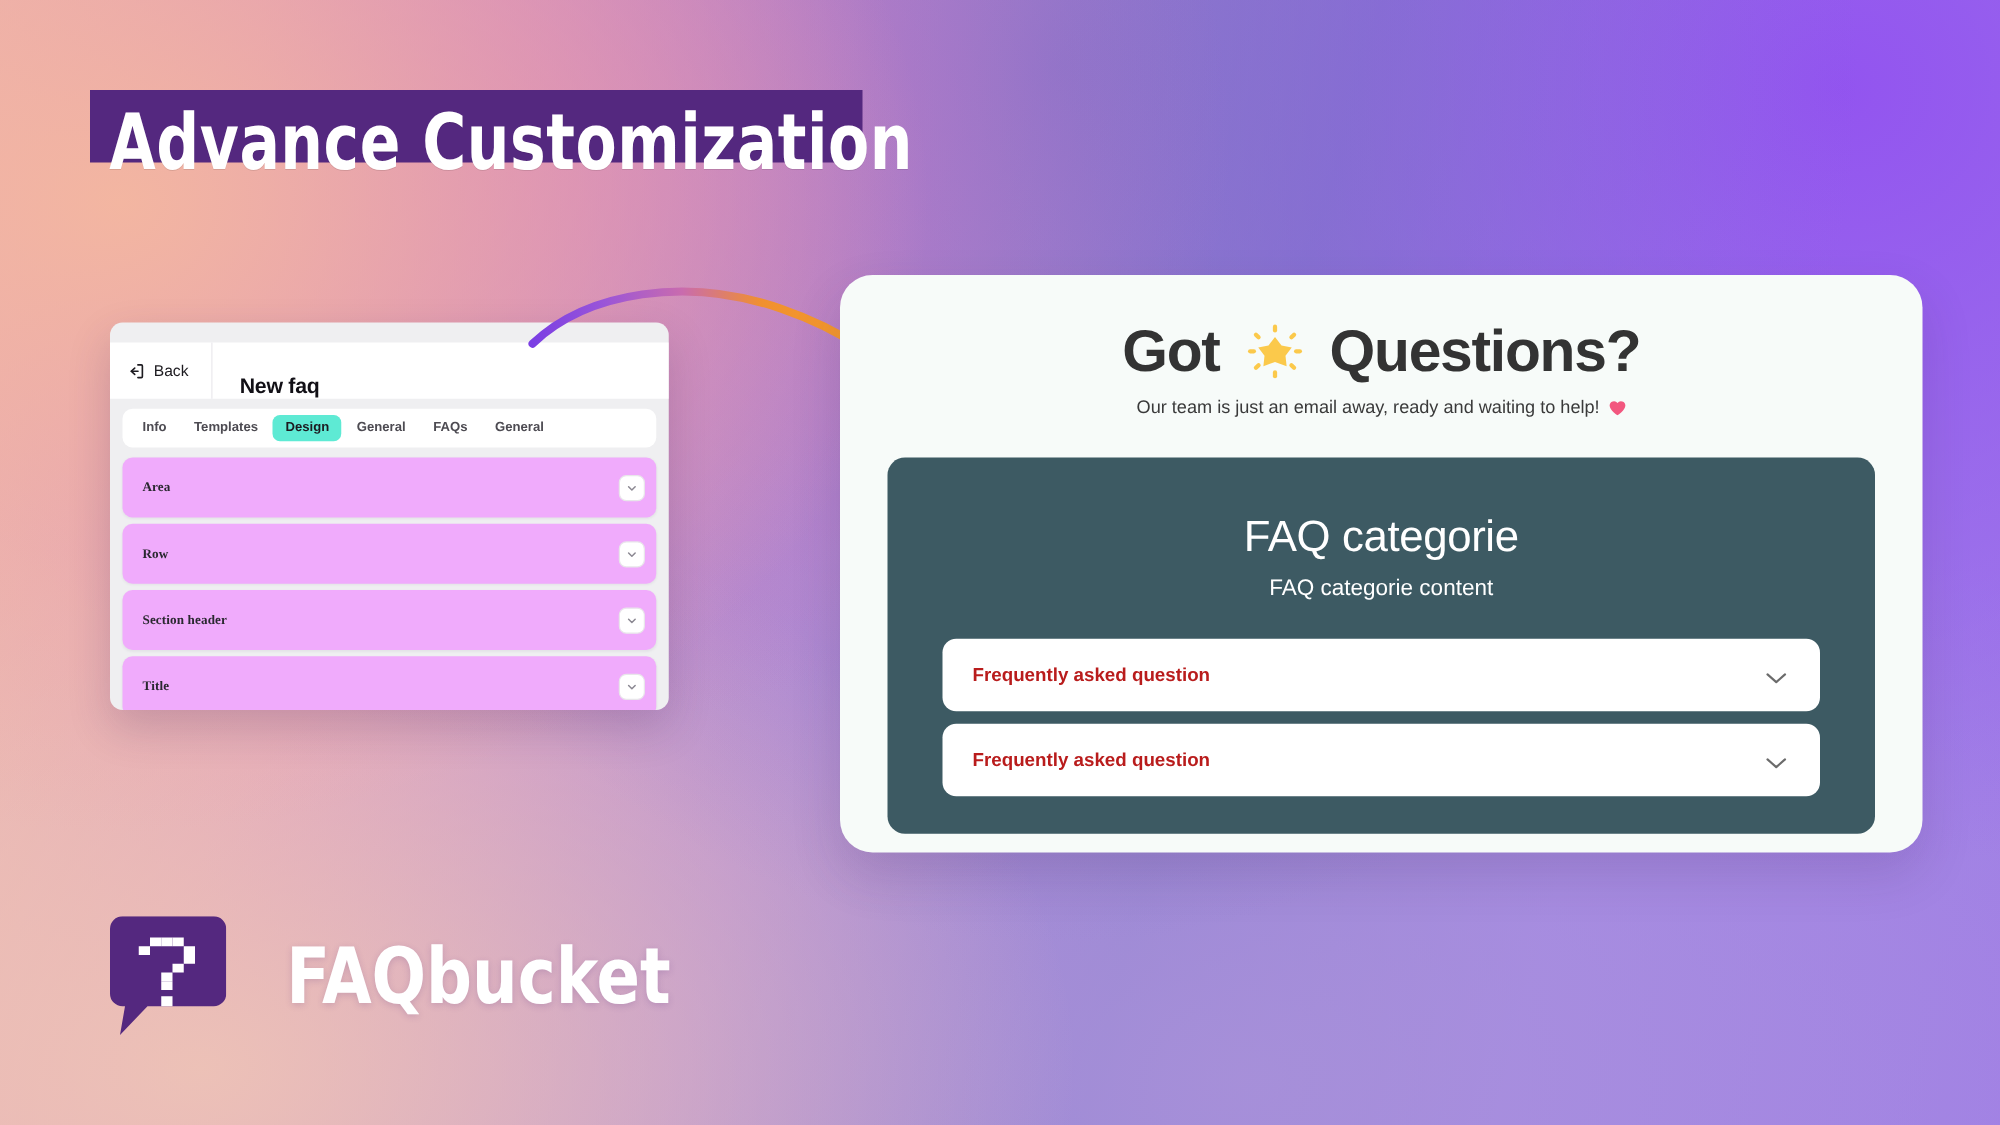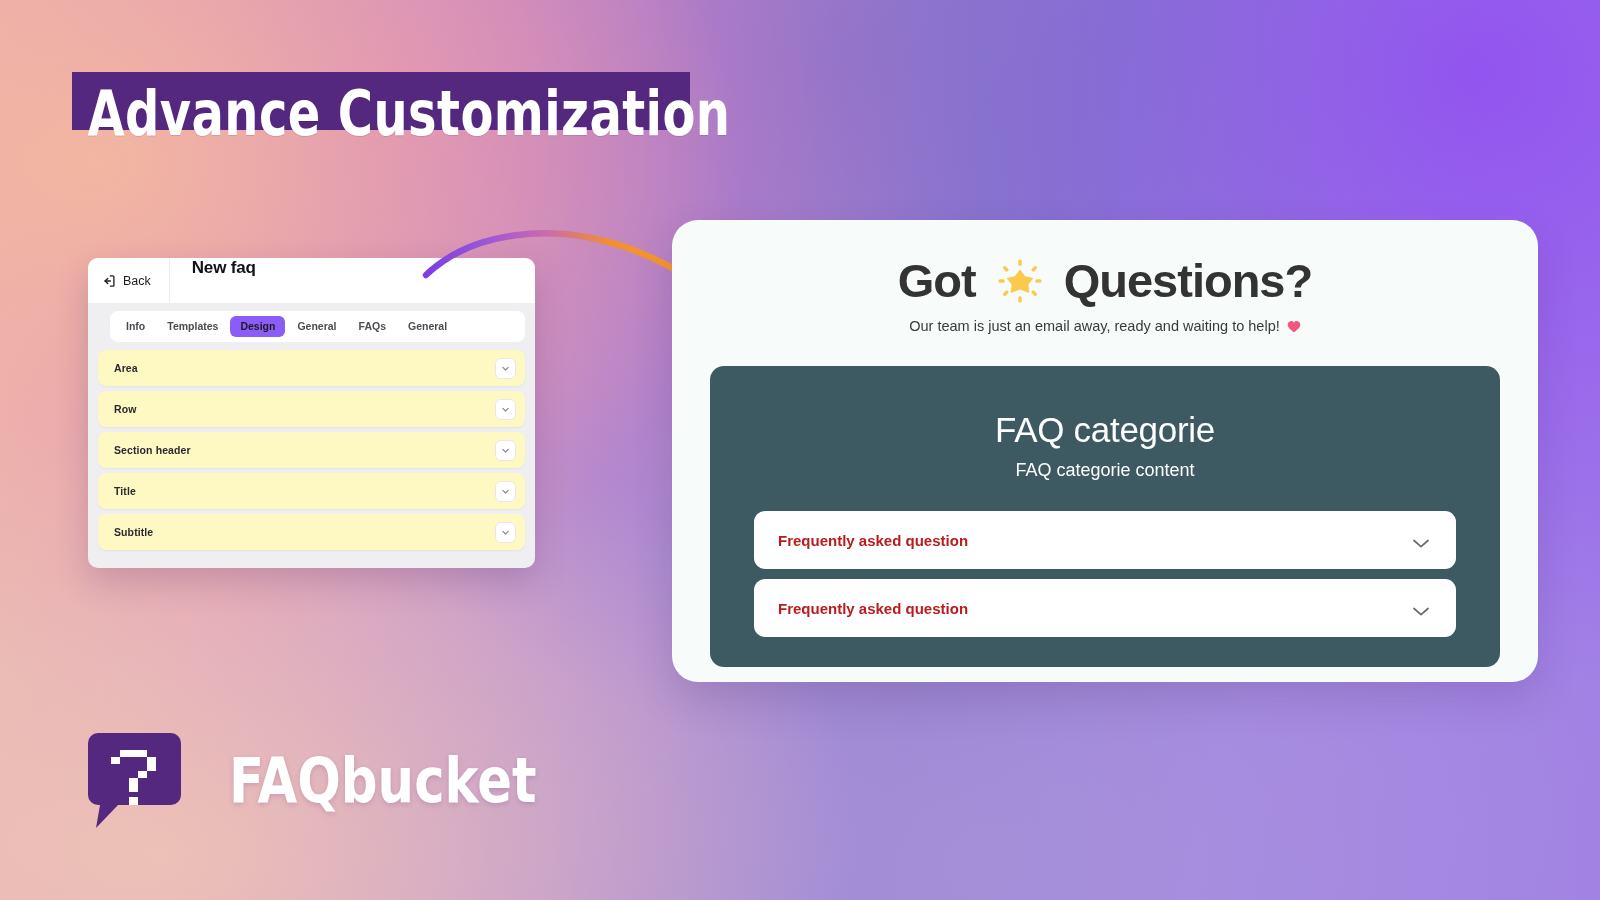--- a/index.html
+++ b/index.html
@@ -62,21 +62,22 @@
     height: 310px;
     background: #efeff1;
     border-radius: 10px;
     box-shadow: 0 14px 34px rgba(60,30,90,0.20);
     overflow: hidden;
   }
   .app-topbar {
     height: 45px;
     background: #ffffff;
     display: flex;
-    align-items: flex-start;
+    align-items: flex-end;
+    margin-top: 16px;
   }
   .app-back {
     display: flex;
     align-items: center;
     gap: 7px;
     padding: 0 18px 0 14px;
     height: 45px;
     border-right: 1px solid #eceaee;
     color: #1d1b20;
     font-size: 12.5px;
@@ -84,51 +85,52 @@
   }
   .exit-icon { width: 14px; height: 14px; display: block; }
   .app-title {
     padding-left: 22px;
     font-size: 17px;
     font-weight: 700;
     color: #121016;
     letter-spacing: -0.2px;
   }
 
-  .tabs-shell { padding: 8px 10px 0 22px; }
+  .tabs-shell { padding: 8px 10px 0 10px; }
   .tabs {
     background: #ffffff;
     border-radius: 8px;
     height: 31px;
     display: flex;
     align-items: center;
     padding: 0 6px;
     gap: 2px;
   }
   .tab {
     font-size: 10.5px;
     font-weight: 600;
     color: #4d4b52;
     padding: 5px 10px;
     border-radius: 6px;
     line-height: 1;
     white-space: nowrap;
   }
-  .tab.active { background: #8b5cf6; color: #1d1b20; }
+  .tab.active { background: #5eead4; color: #1d1b20; }
 
   .rows-shell { padding: 8px 10px 10px 10px; display: flex; flex-direction: column; gap: 5px; }
   .acc-row {
-    background: #fef9c3;
+    background: #f0abfc;
     border-radius: 8px;
-    height: 36px;
+    height: 48px;
     display: flex;
     align-items: center;
     justify-content: space-between;
     padding: 0 9px 0 16px;
     box-shadow: 0 1px 2px rgba(20,10,40,0.05);
+    font-family: Liberation Serif, serif;
   }
   .acc-label { font-size: 10.5px; font-weight: 700; color: #2a2830; letter-spacing: 0.1px; }
   .acc-btn {
     width: 21px; height: 21px;
     border: 1px solid #e8e6ea;
     border-radius: 6px;
     background: #fff;
     display: flex; align-items: center; justify-content: center;
   }
   .acc-btn svg { width: 9px; height: 9px; display: block; }

